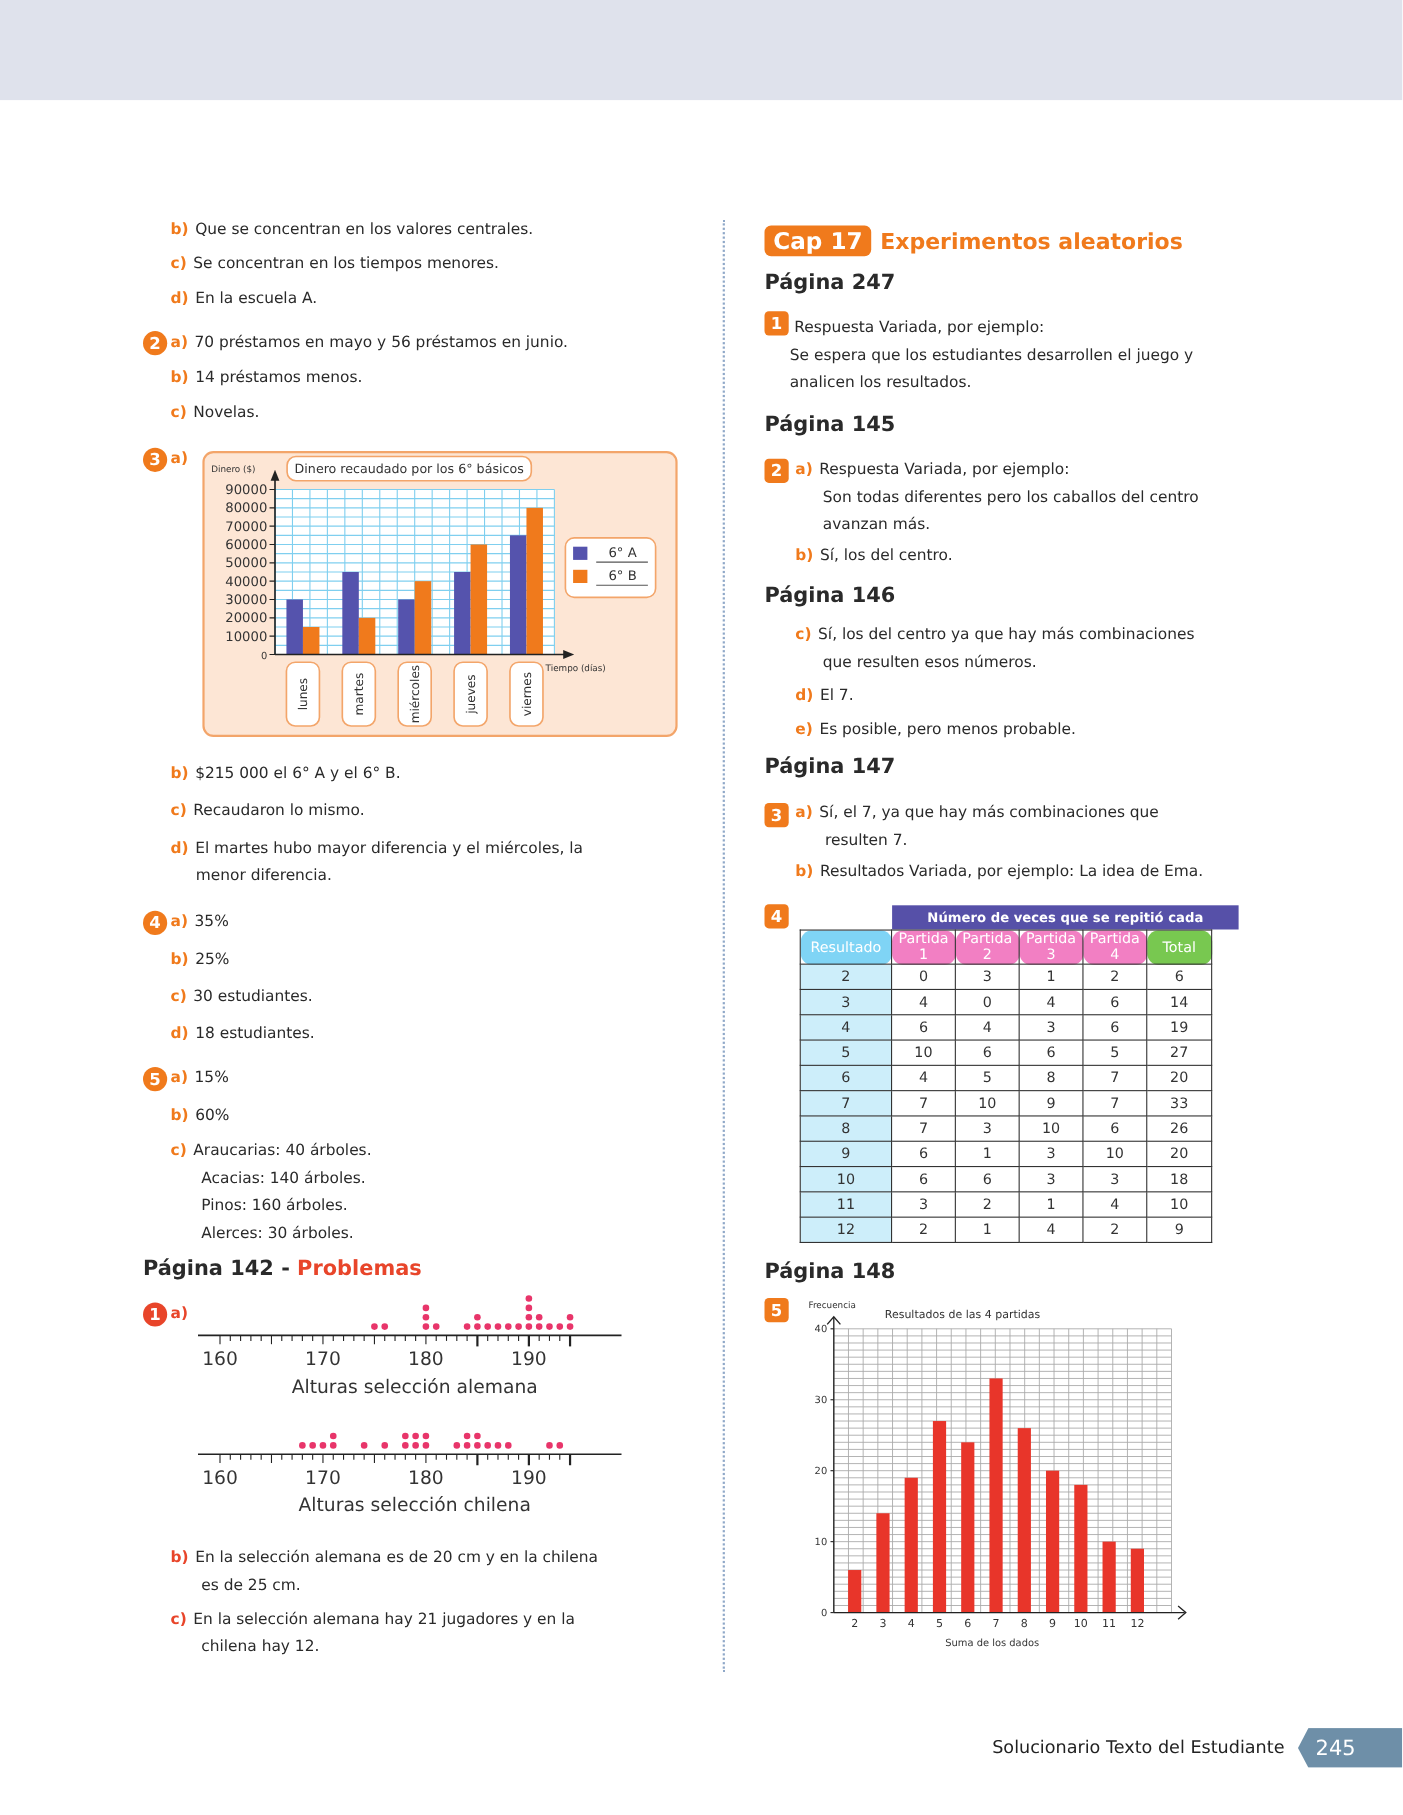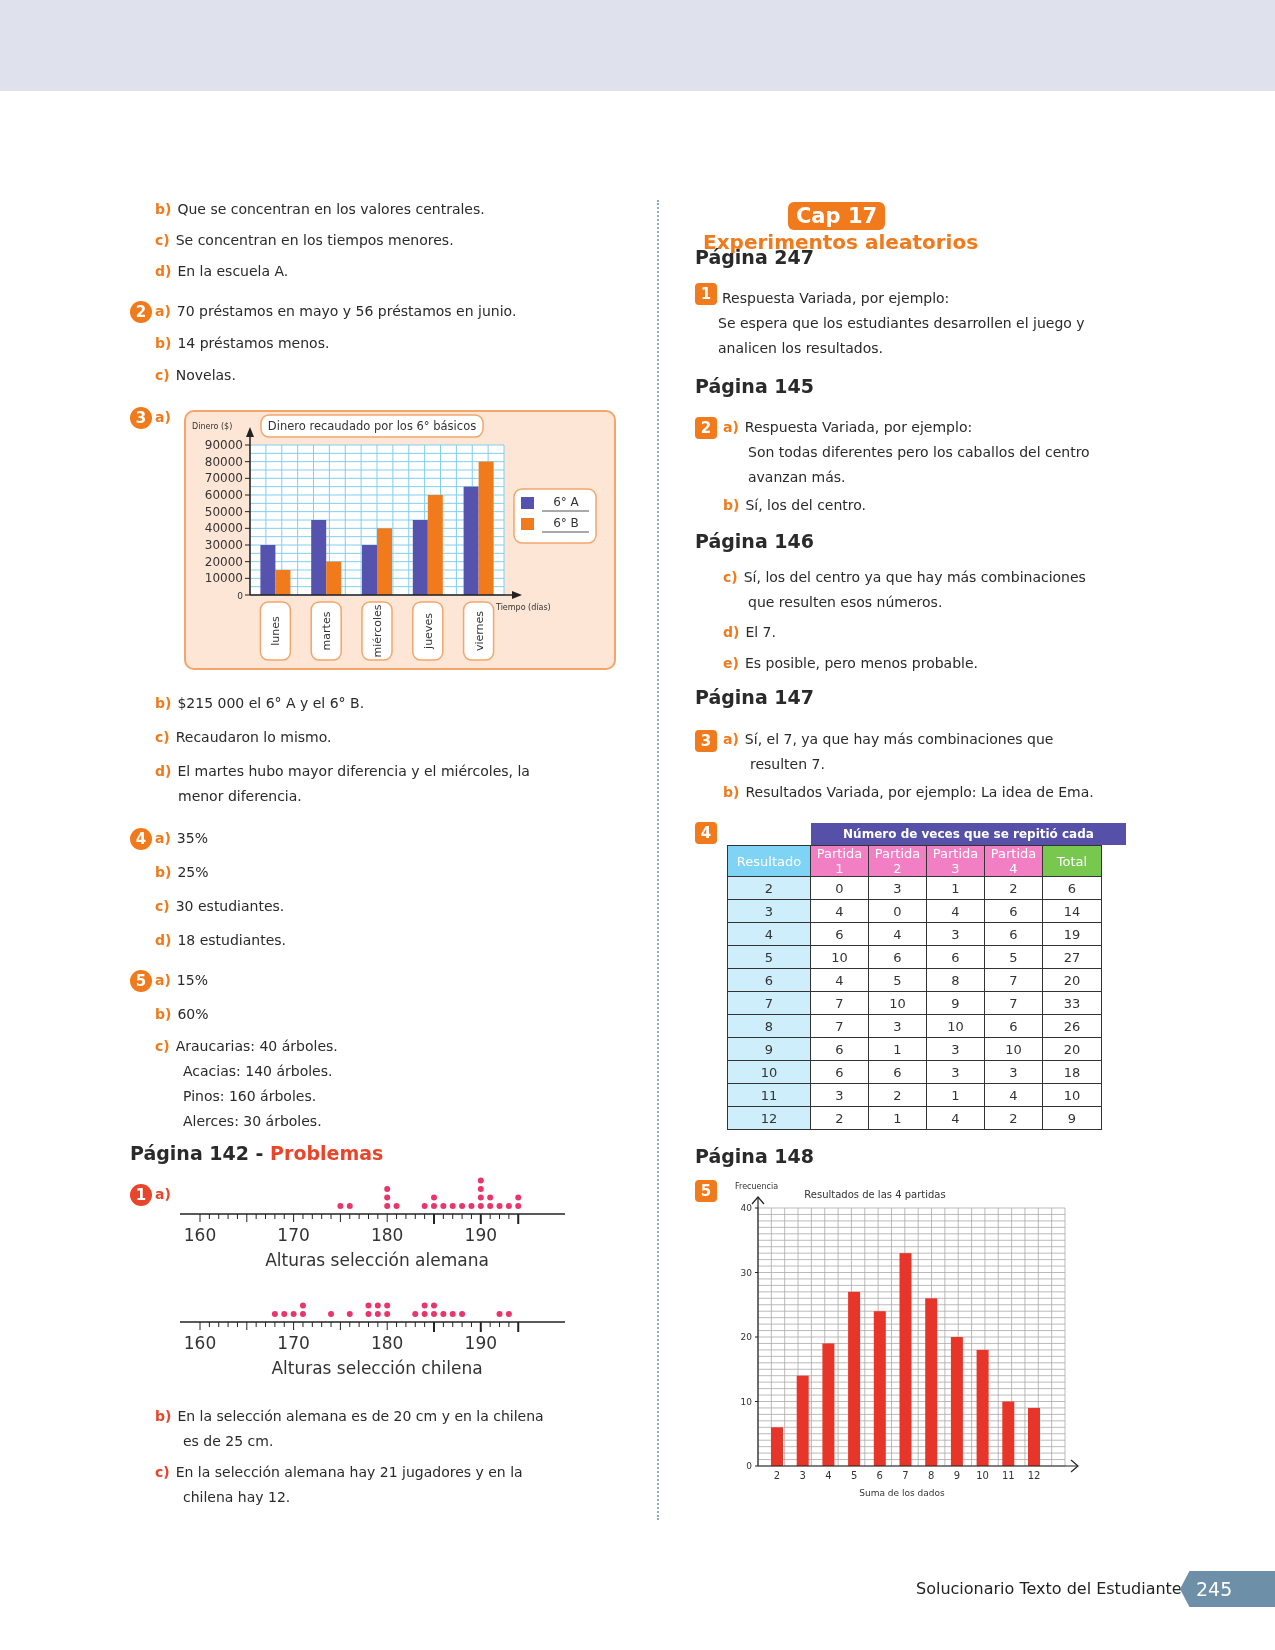--- a/index.html
+++ b/index.html
@@ -11,37 +11,37 @@
   .line { position: absolute; font-size: 14px; line-height: 25px; color: #2a2a2a; white-space: nowrap; }
   .lbl { color: #f07a1c; font-weight: bold; margin-right: 6px; }
   .lbl.red { color: #e8452a; }
   .circ { position: absolute; width: 22px; height: 22px; border-radius: 50%; background: #f07a1c; color: #fff;
           font-weight: bold; font-size: 15px; text-align: center; line-height: 22px; }
   .circ.red { background: #e8452a; }
   .sq { position: absolute; width: 22px; height: 22px; border-radius: 4px; background: #f07a1c; color: #fff;
         font-weight: bold; font-size: 15px; text-align: center; line-height: 22px; }
   .pagehead { position: absolute; font-size: 19px; font-weight: bold; color: #2a2a2a; }
   .pagehead .red { color: #e8452a; }
-  .caphead { position: absolute; left: 695px; top: 202px; height: 34px; display: flex; align-items: center; flex-direction: column; }
+  .caphead { position: absolute; left: 695px; top: 202px; height: 34px; display: flex; align-items: center; }
   .capbox { background: #f07a1c; color: #fff; font-weight: bold; font-size: 21px; padding: 2px 8px; border-radius: 6px; }
   .captitle { color: #f07a1c; font-weight: bold; font-size: 20px; margin-left: 8px; }
   
   .chartbox { position: absolute; left: 184px; top: 410px; width: 432px; height: 260px; background: #fde6d5;
               border: 2px solid #f3a56a; border-radius: 10px; }
   
   table.freq { position: absolute; left: 727px; top: 845px; border-collapse: collapse; font-size: 13px; }
   table.freq td, table.freq th { border: 1px solid #333; text-align: center; height: 23px; font-weight: normal; color: #333; }
-  table.freq th { color: #fff; font-size: 13px; }
+  table.freq th { color: #fff; font-size: 13px; border-radius: 10px; }
   .th-res { background: #7fd4f5; width: 83px; }
   .th-part { background: #f27fc3; width: 58px; }
   .th-tot { background: #78c850; width: 59px; }
   .td-res { background: #cdeefa; }
   .tabtitle { position: absolute; left: 811px; top: 823px; width: 315px; height: 22px; background: #5650a8; color: #fff;
               font-size: 12px; font-weight: bold; text-align: center; line-height: 22px; }
-  .footer-text { position: absolute; left: 902px; top: 1579px; font-size: 16px; color: #222; margin-left: 14px; }
+  .footer-text { position: absolute; left: 902px; top: 1579px; font-size: 16px; color: #222; }
   .pagetab { position: absolute; left: 1180px; top: 1571px; width: 95px; height: 36px; background: #6e8fa8; color: #fff;
              font-size: 19px; line-height: 36px; padding-left: 16px; clip-path: polygon(10% 0, 100% 0, 100% 100%, 10% 100%, 0 50%); }
   svg text { font-family: "DejaVu Sans", sans-serif; }
 </style>
 </head>
 <body>
 
 <div class="topband"></div>
 <div class="divider"></div>
 

